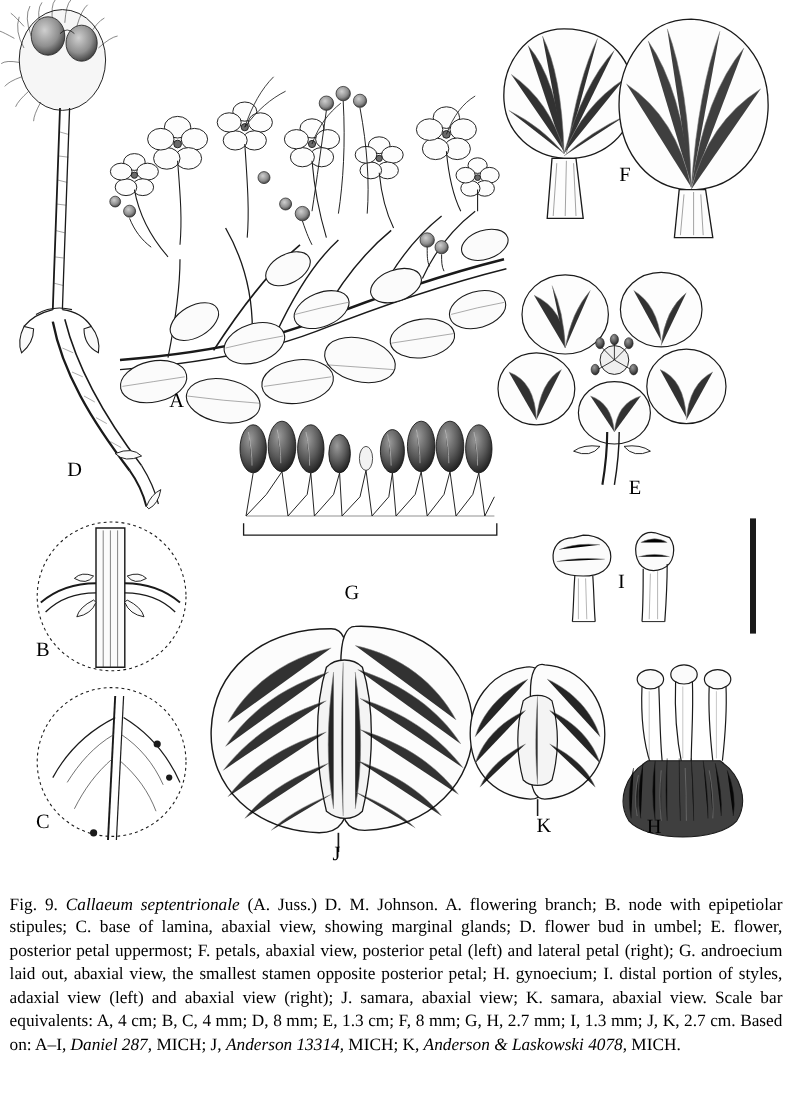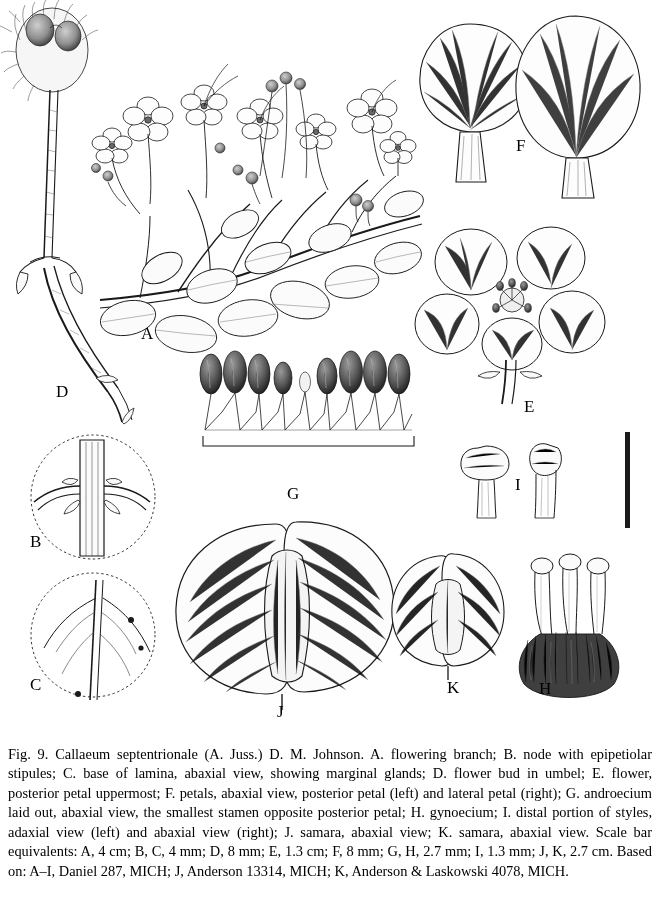--- a/index.html
+++ b/index.html
@@ -30,21 +30,21 @@
   #caption {
     position: absolute;
     left: 8px;
     top: 745px;
     width: 644px;
     font-size: 14.4px;
     line-height: 1.35;
     text-align: justify;
     text-justify: inter-word;
   }
-  .ital { }
+  .ital { font-style: italic; }
   svg { display: block; }
 </style>
 </head>
 <body>
 
 <div id="page">
 
   <div id="figure-plate">
     <svg width="658" height="740" viewBox="0 0 658 740">
       <defs>

